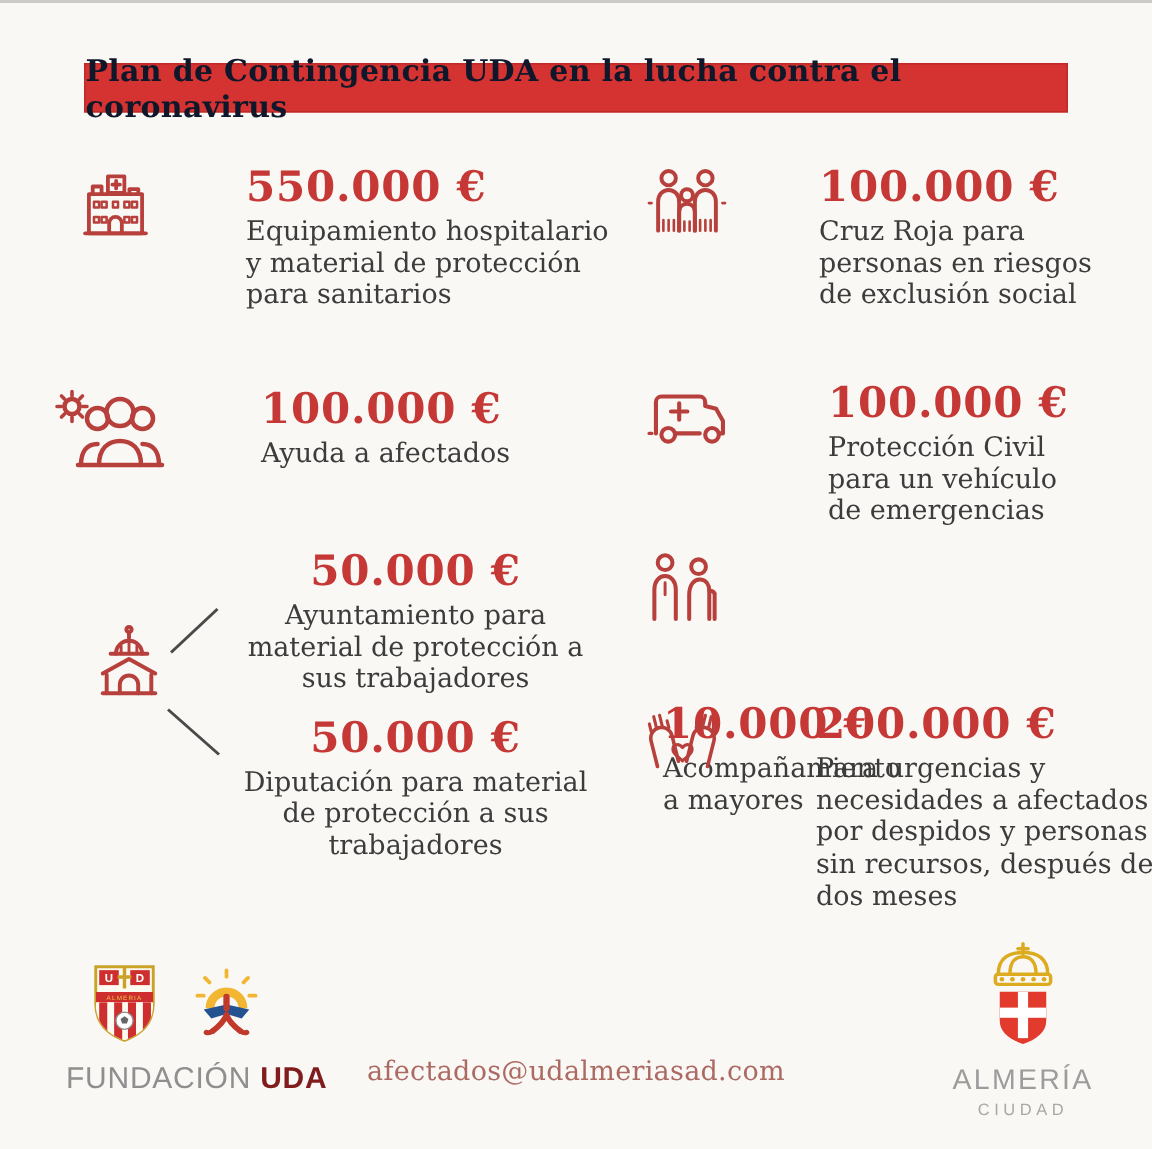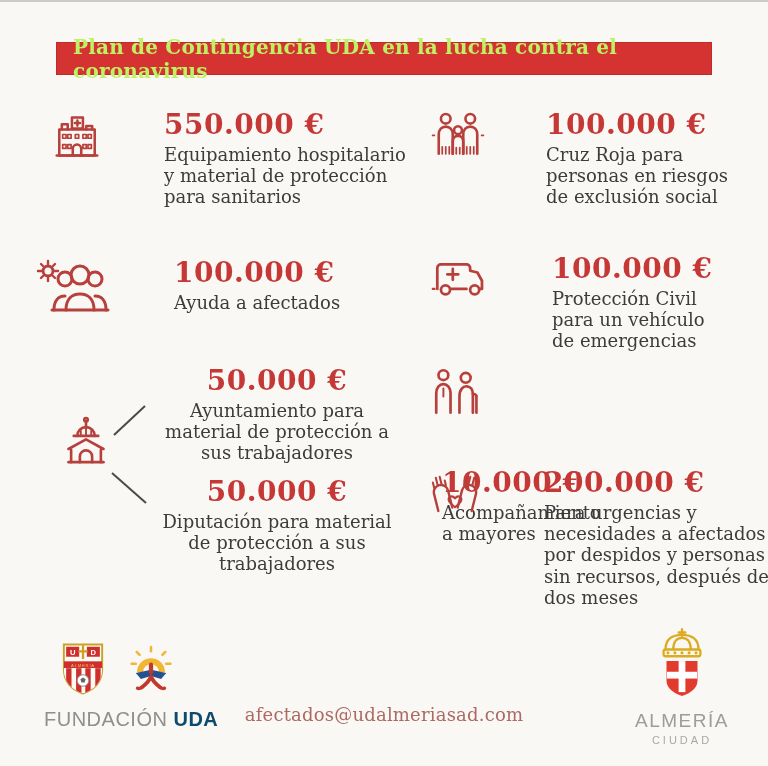--- a/index.html
+++ b/index.html
@@ -11,21 +11,21 @@
   .poster::before{content:"";position:absolute;top:0;left:0;right:0;height:2px;background:#cfccc7;}
 
   
   .banner{
     position:absolute;left:56px;top:42px;width:656px;height:33px;
     background:var(--banner_red);border:1px solid #bf2b29;
     display:flex;align-items:center;justify-content:center;
     box-sizing:border-box;
   }
   .banner h1{
-    margin:16px;font-size:20px;font-weight:600;color:#bef264;letter-spacing:.2px;
+    margin:0;font-size:20px;font-weight:600;color:#0f172a;letter-spacing:.2px;
   }
 
   
   .grant{position:absolute;display:flex;align-items:flex-start;gap:48px;}
   .gicon{color:var(--icon_red);flex:0 0 auto;line-height:0;}
   .gicon svg{display:block;}
   .gtext{margin-left:12px;}
   .amount{
     font-size:28px;font-weight:600;color:var(--amount_red);
     line-height:1.1;margin-bottom:3px;letter-spacing:.5px;white-space:nowrap;
@@ -37,21 +37,21 @@
 
   .connector{position:absolute;left:100px;top:395px;}
 
   
   .footer-left{position:absolute;left:44px;top:640px;width:180px;}
   .footer-logos{display:flex;align-items:flex-start;gap:18px;padding-left:16px;}
   .fundacion-label{
     margin-top:10px;font-family:"Liberation Sans", sans-serif;
     font-size:20px;color:#8f8f8f;letter-spacing:.5px;white-space:nowrap;
   }
-  .fundacion-label b{color:#0c4a6e;font-weight:700;}
+  .fundacion-label b{color:#7f1d1d;font-weight:700;}
   .email{
     position:absolute;left:50%;top:704px;transform:translateX(-50%);
     font-size:18px;color:var(--email_red);letter-spacing:.2px;
   }
   .footer-right{position:absolute;left:622px;top:626px;width:120px;text-align:center;}
   .city-name{
     margin-top:4px;font-family:"Liberation Sans", sans-serif;
     font-size:19px;color:#9c9c9c;letter-spacing:1.5px;
   }
   .city-sub{

